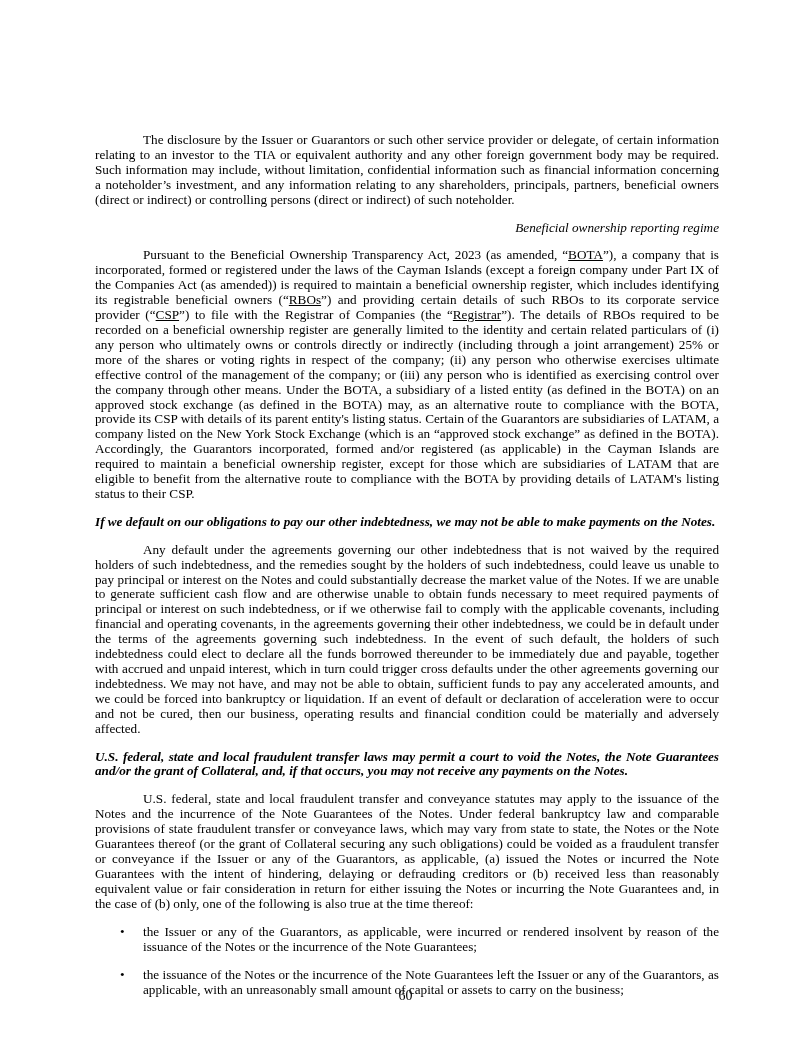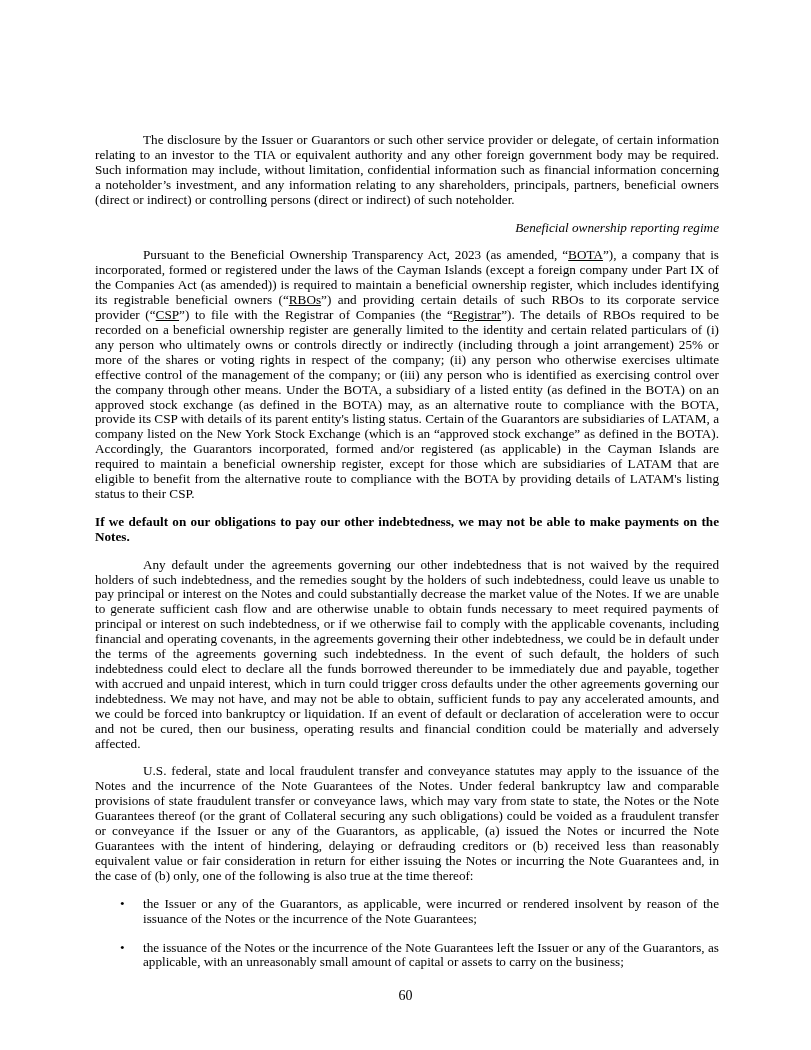--- a/index.html
+++ b/index.html
@@ -27,20 +27,21 @@
   .content p { margin: 0 0 13px 0; }
   .body-para {
     text-align: justify;
     text-indent: 48px;
   }
   .heading-italic {
     font-style: italic;
     text-align: right;
   }
   .heading-bold-italic {
+    font-style: italic;
     font-weight: 700;
     text-align: justify;
   }
   .u { text-decoration: underline; }
   .bullet-list {
     margin: 0;
     padding: 0;
     list-style: none;
   }
   .bullet-item {
@@ -74,20 +75,21 @@
     <p class="body-para">The disclosure by the Issuer or Guarantors or such other service provider or delegate, of certain information relating to an investor to the TIA or equivalent authority and any other foreign government body may be required. Such information may include, without limitation, confidential information such as financial information concerning a noteholder’s investment, and any information relating to any shareholders, principals, partners, beneficial owners (direct or indirect) or controlling persons (direct or indirect) of such noteholder.</p>
 
     <p class="heading-italic">Beneficial ownership reporting regime</p>
 
     <p class="body-para"><span>Pursuant to the Beneficial Ownership Transparency Act, 2023 (as amended, “</span><span class="u">BOTA</span><span>”), a company that is incorporated, formed or registered under the laws of the Cayman Islands (except a foreign company under Part IX of the Companies Act (as amended)) is required to maintain a beneficial ownership register, which includes identifying its registrable beneficial owners (“</span><span class="u">RBOs</span><span>”) and providing certain details of such RBOs to its corporate service provider (“</span><span class="u">CSP</span><span>”) to file with the Registrar of Companies (the “</span><span class="u">Registrar</span><span>”). The details of RBOs required to be recorded on a beneficial ownership register are generally limited to the identity and certain related particulars of (i) any person who ultimately owns or controls directly or indirectly (including through a joint arrangement) 25% or more of the shares or voting rights in respect of the company; (ii) any person who otherwise exercises ultimate effective control of the management of the company; or (iii) any person who is identified as exercising control over the company through other means. Under the BOTA, a subsidiary of a listed entity (as defined in the BOTA) on an approved stock exchange (as defined in the BOTA) may, as an alternative route to compliance with the BOTA, provide its CSP with details of its parent entity's listing status.  Certain of the Guarantors are subsidiaries of LATAM, a company listed on the New York Stock Exchange (which is an “approved stock exchange” as defined in the BOTA). Accordingly, the Guarantors incorporated, formed and/or registered (as applicable) in the Cayman Islands are required to maintain a beneficial ownership register, except for those which are subsidiaries of LATAM that are eligible to benefit from the alternative route to compliance with the BOTA by providing details of LATAM's listing status to their CSP.</span></p>
 
     <p class="heading-bold-italic">If we default on our obligations to pay our other indebtedness, we may not be able to make payments on the Notes.</p>
 
     <p class="body-para">Any default under the agreements governing our other indebtedness that is not waived by the required holders of such indebtedness, and the remedies sought by the holders of such indebtedness, could leave us unable to pay principal or interest on the Notes and could substantially decrease the market value of the Notes. If we are unable to generate sufficient cash flow and are otherwise unable to obtain funds necessary to meet required payments of principal or interest on such indebtedness, or if we otherwise fail to comply with the applicable covenants, including financial and operating covenants, in the agreements governing their other indebtedness, we could be in default under the terms of the agreements governing such indebtedness. In the event of such default, the holders of such indebtedness could elect to declare all the funds borrowed thereunder to be immediately due and payable, together with accrued and unpaid interest, which in turn could trigger cross defaults under the other agreements governing our indebtedness. We may not have, and may not be able to obtain, sufficient funds to pay any accelerated amounts, and we could be forced into bankruptcy or liquidation. If an event of default or declaration of acceleration were to occur and not be cured, then our business, operating results and financial condition could be materially and adversely affected.</p>
 
+    <p class="heading-bold-italic">U.S. federal, state and local fraudulent transfer laws may permit a court to void the Notes, the Note Guarantees and/or the grant of Collateral, and, if that occurs, you may not receive any payments on the Notes.</p>
 
     <p class="body-para">U.S. federal, state and local fraudulent transfer and conveyance statutes may apply to the issuance of the Notes and the incurrence of the Note Guarantees of the Notes. Under federal bankruptcy law and comparable provisions of state fraudulent transfer or conveyance laws, which may vary from state to state, the Notes or the Note Guarantees thereof (or the grant of Collateral securing any such obligations) could be voided as a fraudulent transfer or conveyance if the Issuer or any of the Guarantors, as applicable, (a) issued the Notes or incurred the Note Guarantees with the intent of hindering, delaying or defrauding creditors or (b) received less than reasonably equivalent value or fair consideration in return for either issuing the Notes or incurring the Note Guarantees and, in the case of (b) only, one of the following is also true at the time thereof:</p>
 
     <ul class="bullet-list">
       <li class="bullet-item">
         <span class="bullet-marker">•</span>
         <span>the Issuer or any of the Guarantors, as applicable, were incurred or rendered insolvent by reason of the issuance of the Notes or the incurrence of the Note Guarantees;</span>
       </li>
       <li class="bullet-item">
         <span class="bullet-marker">•</span>

